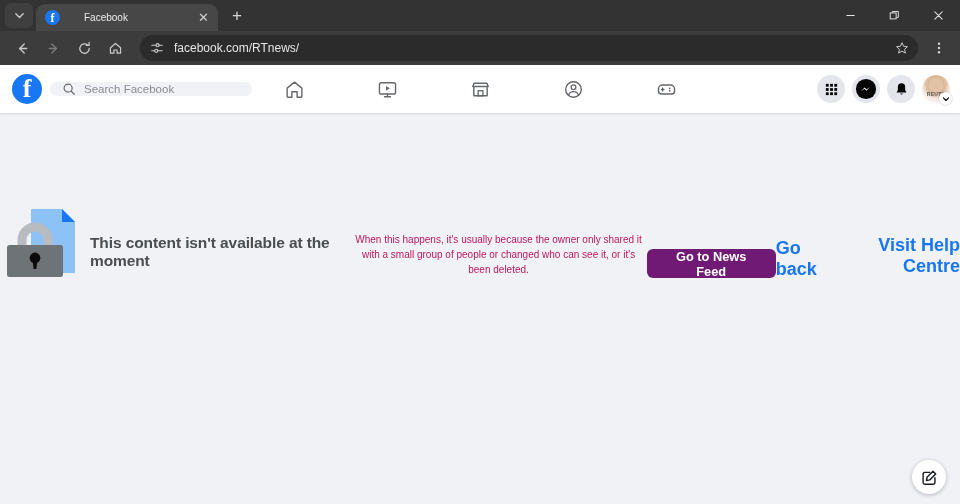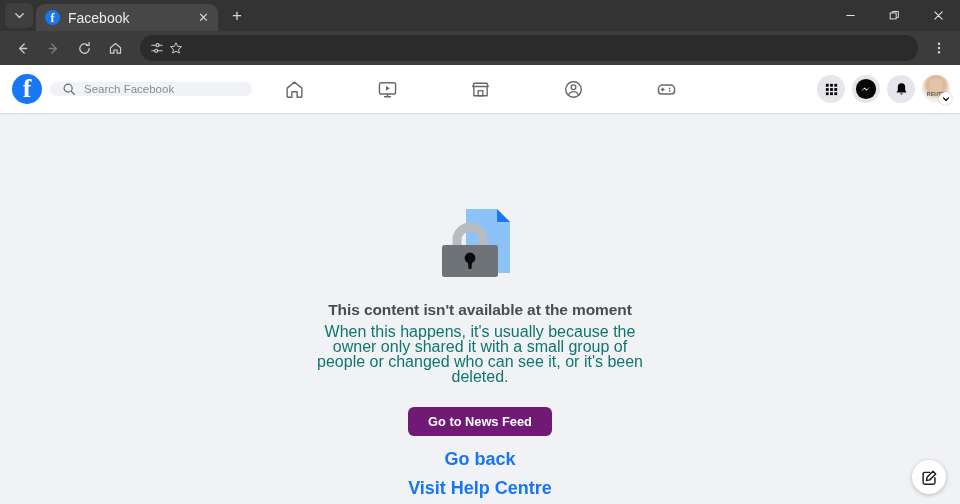--- a/index.html
+++ b/index.html
@@ -31,21 +31,21 @@
     position: relative;
   }
   .tab-fav {
     width: 15px; height: 15px; border-radius: 50%;
     background: #1877f2; color: #fff; flex: 0 0 15px;
     display: flex; align-items: center; justify-content: center;
     font-family: "Liberation Serif", serif;
     font-weight: 700; font-size: 12px; line-height: 1;
   }
   .tab-title {
-    color: #e8eaed; font-size: 14px; margin-left: 8px;
+    color: #e8eaed; font-size: 10px; margin-left: 24px;
     white-space: nowrap; overflow: hidden; text-overflow: ellipsis;
     flex: 1 1 auto;
   }
   .tab-close {
     width: 17px; height: 17px; flex: 0 0 17px; color: #cfcfcf;
     display: flex; align-items: center; justify-content: center;
     font-size: 13px; border-radius: 50%;
   }
   .newtab {
     width: 26px; height: 26px; margin-left: 6px; margin-bottom: 2px;
@@ -168,30 +168,30 @@
   .avatar-chev {
     position: absolute; right: -2px; bottom: -2px;
     width: 13px; height: 13px; border-radius: 50%;
     background: #ffffff; color: #050505;
     display: flex; align-items: center; justify-content: center;
     box-shadow: 0 0 2px rgba(0,0,0,.3);
   }
 
   
   .content {
-    display: flex; flex-direction: column; align-items: center;
+    display: flex; flex-direction: row; align-items: center;
     padding-top: 90px;
   }
   .illus { width: 90px; height: 76px; position: relative; margin-bottom: 22px; }
   .msg-title {
     font-size: 15.5px; font-weight: 700; color: #4a4d51;
     letter-spacing: -.1px;
   }
   .msg-body {
-    font-size: 16px; color: #0f766e; text-align: center;
+    font-size: 10px; color: #be185d; text-align: center;
     line-height: 15px; margin-top: 5px; width: 345px;
   }
   .cta {
     margin-top: 23px; background: #701a75; color: #ffffff;
     font-size: 12.8px; font-weight: 700; border: none;
     border-radius: 6px; height: 29px; padding: 0 20px;
     display: flex; align-items: center; justify-content: center;
     cursor: pointer;
   }
   .linkbtn {
@@ -274,20 +274,21 @@
     </div>
 
     <div class="omnibox">
       <div class="omni-icon">
         <svg width="14" height="14" viewBox="0 0 16 16">
           <path d="M2 4.8 H7 M10 4.8 H14 M2 11.2 H5.5 M8.5 11.2 H14" stroke="currentColor" stroke-width="1.25" stroke-linecap="round"></path>
           <circle cx="8.6" cy="4.8" r="1.8" fill="none" stroke="currentColor" stroke-width="1.25"></circle>
           <circle cx="7.1" cy="11.2" r="1.8" fill="none" stroke="currentColor" stroke-width="1.25"></circle>
         </svg>
       </div>
+      <div class="omni-url">facebook.com/RTnews/</div>
       <div class="omni-star">
         <svg width="14" height="14" viewBox="0 0 16 16">
           <path d="M8 2 L9.85 6.05 L14.2 6.5 L10.95 9.5 L11.85 13.8 L8 11.6 L4.15 13.8 L5.05 9.5 L1.8 6.5 L6.15 6.05 Z" fill="none" stroke="currentColor" stroke-width="1.1" stroke-linejoin="round"></path>
         </svg>
       </div>
     </div>
 
 
     <div class="kebab">
       <svg width="14" height="14" viewBox="0 0 16 16">

